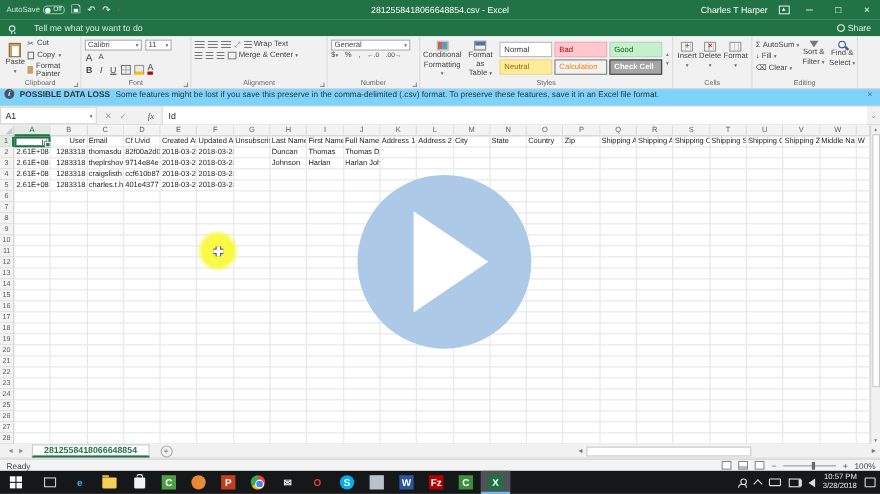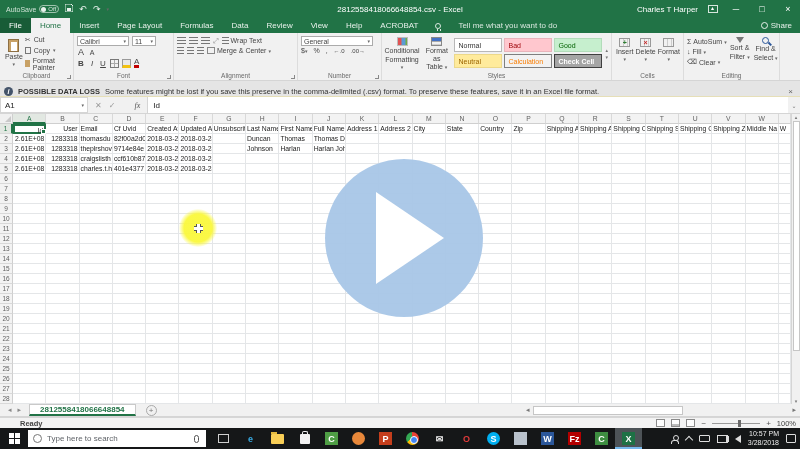--- a/index.html
+++ b/index.html
@@ -79,21 +79,21 @@
 
   #g-edit { width:96px; display:flex; }
   #edit-stack { display:flex; flex-direction:column; justify-content:flex-start; gap:1px; width:44px; padding-top:2px; }
   #edit-stack .row { gap:2px; }
   .edit2 { display:flex; }
   .mag { width:7px; height:7px; border:1.5px solid #2b579a; border-radius:50%; position:relative; }
   .mag::after { content:""; position:absolute; width:4px; height:1.5px; background:#2b579a; transform:rotate(45deg); right:-4px; bottom:-1px; }
   .funnel { width:0; height:0; border-left:4px solid transparent; border-right:4px solid transparent; border-top:6px solid #777; }
 
   
-  #msgbar { left:0; top:81px; width:800px; height:16px; background:#e5e5e5; border-bottom:1px solid #e6dfb8; display:flex; align-items:flex-end; gap:5px; padding:0 4px; font-size:7.5px; color:#333; }
+  #msgbar { left:0; top:81px; width:800px; height:16px; background:#7dd3fc; border-bottom:1px solid #e6dfb8; display:flex; align-items:flex-start; gap:5px; padding:0 4px; font-size:7.5px; color:#333; }
   .info-ic { width:9px; height:9px; border-radius:50%; background:#44546a; color:#fff; font-size:7px; font-style:italic; font-weight:bold; display:flex; align-items:center; justify-content:center; flex:0 0 auto; }
   #msg-title { font-weight:bold; }
   .msgbtn { border:1px solid #999; background:#fdfdfd; padding:1px 7px; font-size:7.5px; white-space:nowrap; }
   #msg-close { margin-left:auto; color:#666; font-size:8px; padding-right:3px; }
   #msg-buttons { display:flex; gap:6px; margin-left:8px; }
 
   
   #fxbar { left:0; top:97px; width:800px; height:17px; background:#f1f1f1; border-bottom:1px solid #d5d5d5; display:flex; align-items:stretch; }
   #namebox { width:88px; background:#fff; border:1px solid #d5d5d5; display:flex; align-items:center; padding-left:4px; font-size:8px; }
   #namebox .dd { margin-left:auto; padding-right:3px; }
@@ -126,21 +126,21 @@
   #tab-nav { display:flex; align-items:center; gap:6px; padding:0 8px; color:#888; font-size:7px; }
   #sheet-tab { background:#fff; border:1px solid #c9c9c9; border-bottom:2px solid #217346; color:#217346; font-weight:bold; display:flex; align-items:center; padding:0 10px; font-size:8px; }
   #new-sheet { width:11px; height:11px; border:1px solid #aaa; border-radius:50%; color:#777; display:flex; align-items:center; justify-content:center; margin:1px 0 0 10px; font-size:8px; }
   #hscroll { margin-left:auto; display:flex; align-items:center; }
   #hthumb { width:150px; height:9px; background:#fff; border:1px solid #c6c6c6; }
   #hsp { width:105px; }
   .harrow { color:#777; font-size:7px; padding:0 4px; }
 
   
   #statusbar { left:0; top:417px; width:800px; height:11px; background:#f3f3f3; border-top:1px solid #d6d6d6; display:flex; align-items:center; font-size:7.5px; color:#444; }
-  #status-left { padding-left:20px;font-weight:bold; }
+  #status-left { padding-left:6px; }
   #status-right { margin-left:auto; display:flex; align-items:center; gap:6px; padding-right:4px; }
   .viewic { width:9px; height:8px; border:1px solid #8a8a8a; background:#fdfdfd; }
   .viewic.b { background:linear-gradient(#fdfdfd 60%,#bbb 60%); }
   #zoomtrack { width:48px; height:1px; background:#9a9a9a; position:relative; }
   #zoomthumb { position:absolute; left:26px; top:-3px; width:3px; height:7px; background:#6a6a6a; }
   .zoomsign { color:#555; font-size:8px; }
 
   
   #taskbar { left:0; top:428px; width:800px; height:21px; background:#151718; display:flex; align-items:center; color:#ddd; }
   #start { width:28px; display:flex; align-items:center; justify-content:center; }
@@ -208,32 +208,20 @@
   <div id="tb-right">
     <span id="tb-user">Charles T Harper</span>
     <span id="ribbon-display-icon"></span>
     <span class="winbtn">─</span>
     <span class="winbtn">□</span>
     <span class="winbtn">×</span>
   </div>
 </div>
 
 <div id="tabsrow" class="abs">
-  <span id="tabs-container" style="display:flex;">
-      <span class="tab file">File</span>
-      <span class="tab active">Home</span>
-      <span class="tab">Insert</span>
-      <span class="tab">Page Layout</span>
-      <span class="tab">Formulas</span>
-      <span class="tab">Data</span>
-      <span class="tab">Review</span>
-      <span class="tab">View</span>
-      <span class="tab">Help</span>
-      <span class="tab">ACROBAT</span>
-    </span>
   <span id="tellme">
     <span class="bulb"></span>
     <span>Tell me what you want to do</span>
   </span>
   <span id="share">
     <span class="share-ic"></span>
     <span>Share</span>
   </span>
 </div>
 
@@ -1270,25 +1258,20 @@
 
 <div id="taskbar" class="abs">
   <span id="start">
       <span class="winlogo">
         <span></span>
         <span></span>
         <span></span>
         <span></span>
       </span>
     </span>
-  <span id="searchbox">
-    <span class="cortana"></span>
-    <span id="search-text">Type here to search</span>
-    <span class="mic"></span>
-  </span>
   <span id="task-icons">
       <span class="ticon">
         <span class="tic outline"></span>
       </span>
       <span class="ticon">
         <span class="tic" style="color: rgb(56, 169, 224);">e</span>
       </span>
       <span class="ticon">
         <span class="tic folder"></span>
       </span>

